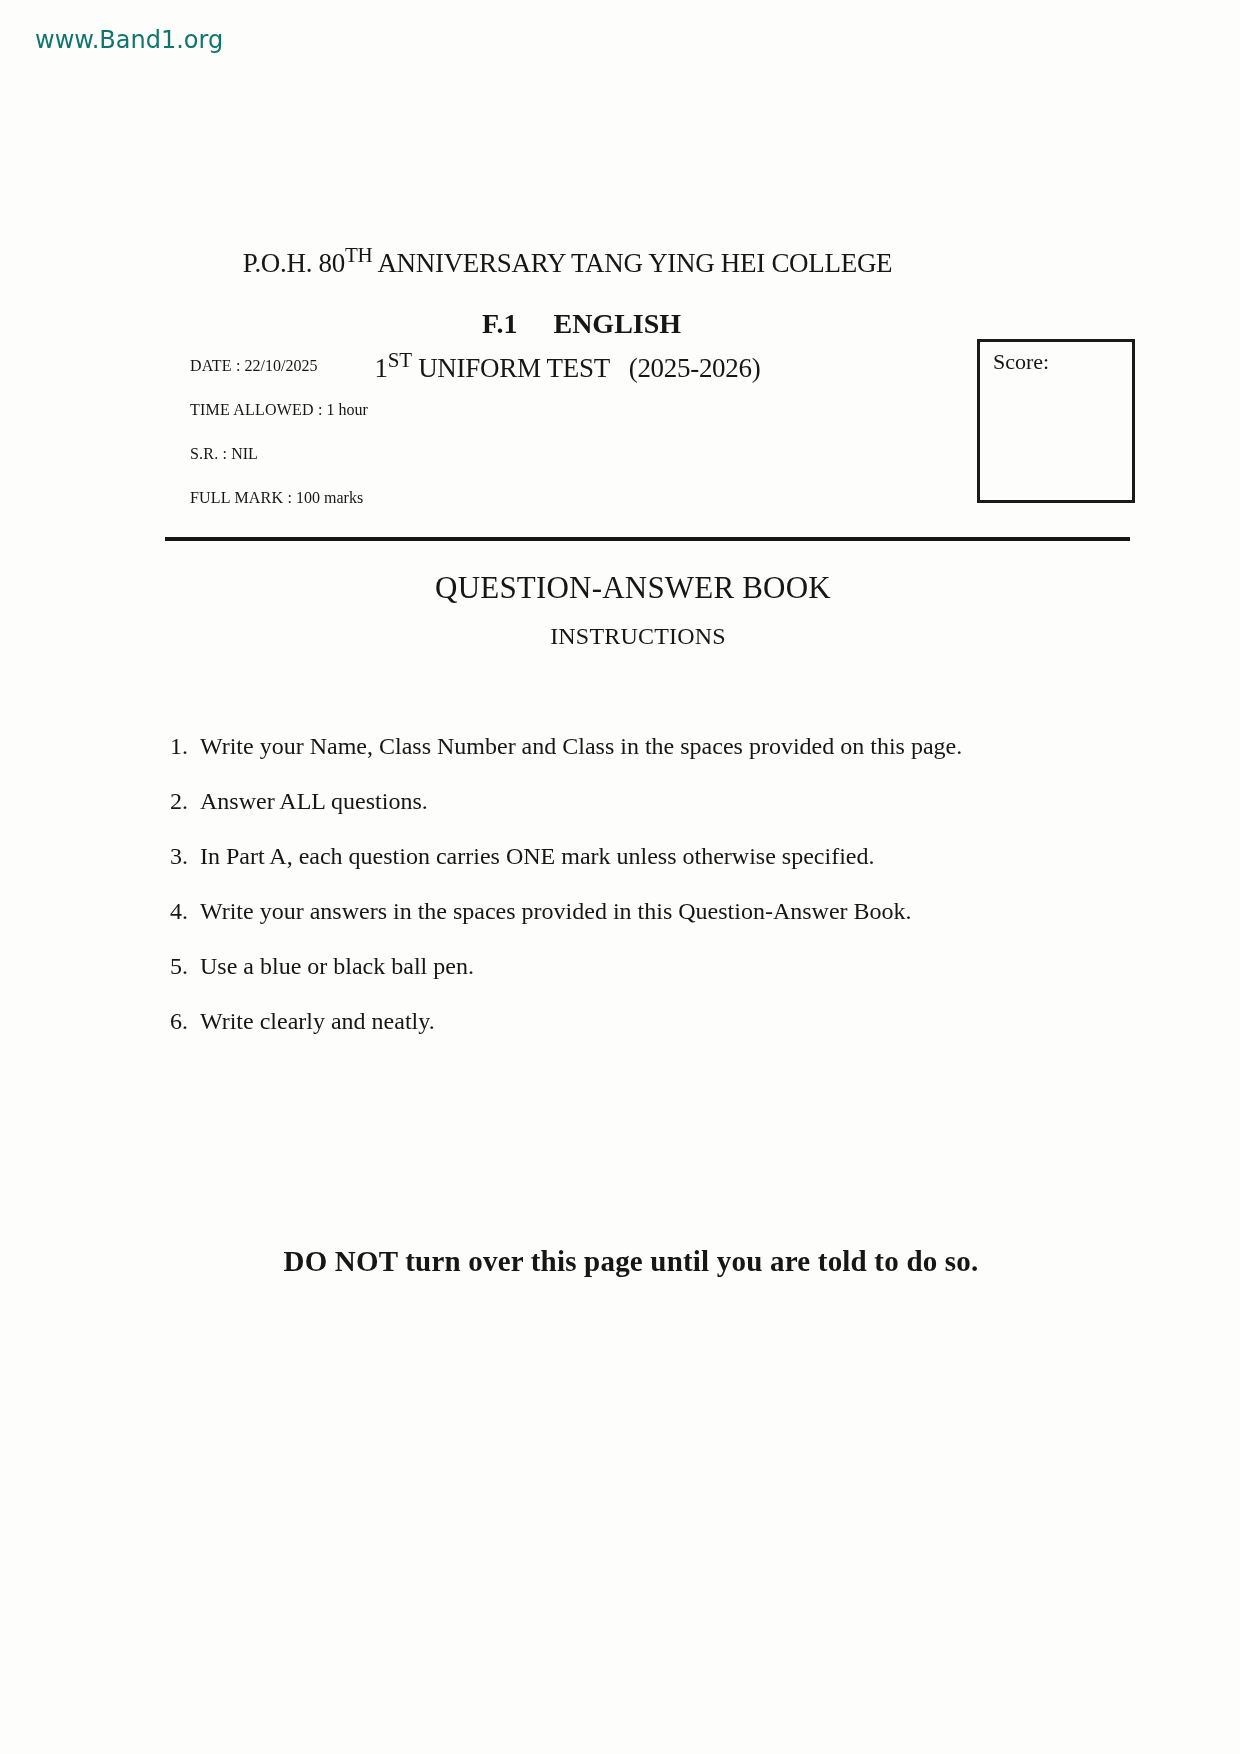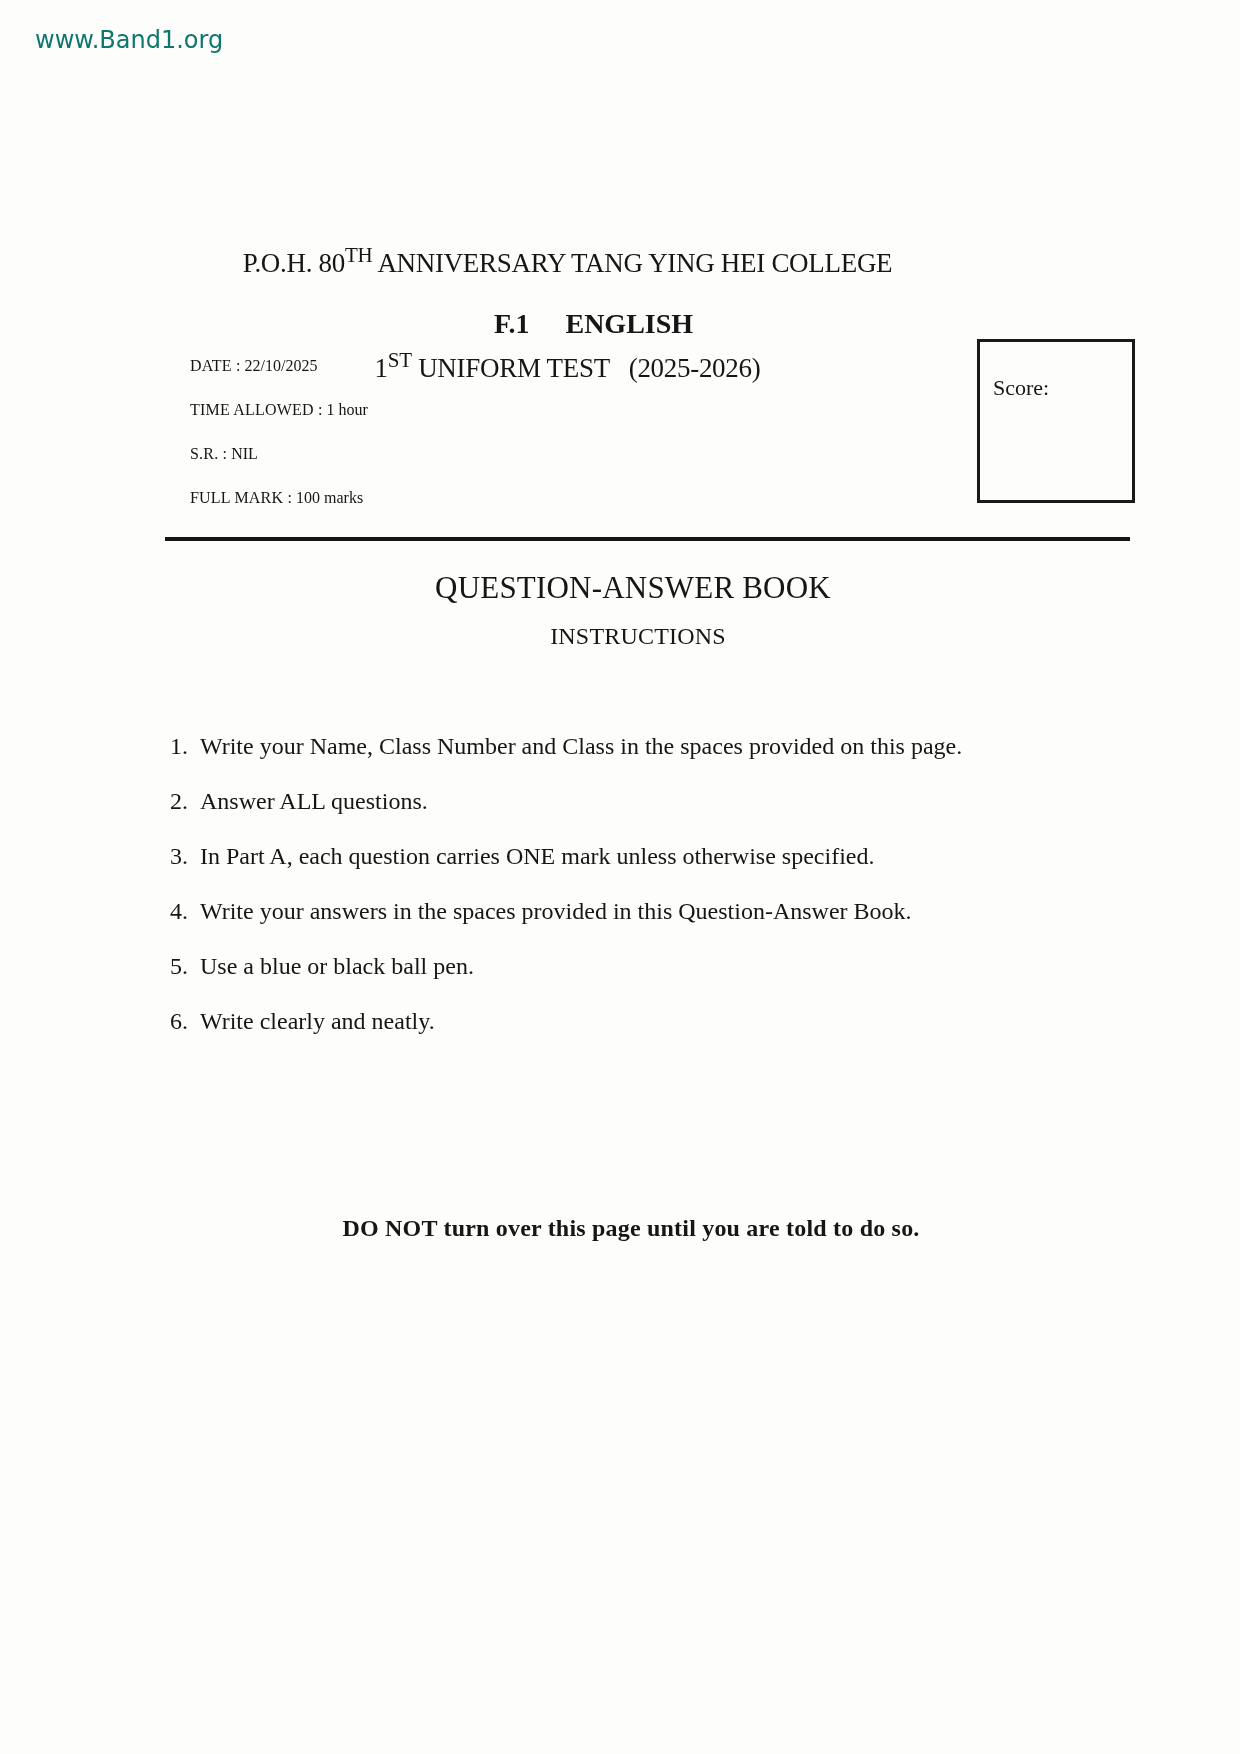--- a/index.html
+++ b/index.html
@@ -17,61 +17,61 @@
     font-family:"DejaVu Sans","Liberation Sans",sans-serif;
     font-size:24px; color:#0f766e;
   }
   .title-block {
     position:absolute; top:176px; left:0; width:1135px;
     text-align:center; font-size:27px; line-height:35px;
     letter-spacing:-0.3px; white-space:pre;
   }
   .title-block sup { font-size:21px; line-height:0; }
   .subject-line {
-    position:absolute; top:276px; left:12px; width:1135px;
+    position:absolute; top:276px; left:0; width:1135px;
     text-align:center; font-weight:bold; font-size:28px; white-space:pre;
   }
   .subject-line .form { margin-right:36px; }
   .info-col { position:absolute; font-size:16px; }
   .info-left  { left:190px; top:344px; }
   .info-right { left:627px; top:344px; }
   .info-row { height:44px; line-height:44px; white-space:pre; }
   .info-row .lbl { letter-spacing:0.2px; }
   .blank-line {
     display:inline-block; width:152px; height:26px;
     border-bottom:2px solid #242424; margin-left:14px;
     vertical-align:baseline;
   }
   .score-box {
     position:absolute; left:977px; top:339px;
     width:152px; height:158px;
     border:3px solid #1a1a1a; background:#fdfdfc;
   }
   .score-box .score-lbl {
-    display:block; padding:7px 0 0 13px; font-size:22px;margin-top:26px;
+    display:block; padding:7px 0 0 13px; font-size:22px;
   }
   .divider {
     position:absolute; left:165px; top:537px;
     width:965px; height:4px; background:#161616;
   }
   .center-head {
     position:absolute; left:0; width:100%;
     text-align:center; padding-left:26px; box-sizing:border-box;
     letter-spacing:0.2px;
   }
   .qa-title   { top:570px; font-size:31px; }
   .inst-title { top:623px; font-size:24px;padding-left:36px; }
   .inst-list { position:absolute; left:170px; top:731px; width:920px; font-size:24px; }
   .inst-row { display:flex; line-height:31px; margin-bottom:24px; }
   .inst-num { width:30px; flex:0 0 30px; }
   .inst-text { flex:1; white-space:pre; }
   .footer-warning {
-    position:absolute; top:1215px; left:0; width:100%;
+    position:absolute; top:1245px; left:0; width:100%;
     text-align:center; padding-left:22px; box-sizing:border-box;
-    font-weight:bold; font-size:24px; letter-spacing:0.2px;
+    font-weight:bold; font-size:29px; letter-spacing:0.2px;
   }
 </style>
 </head>
 <body>
 
 <div class="page">
 
   <div class="watermark">www.Band1.org</div>
 
   <div class="title-block">

